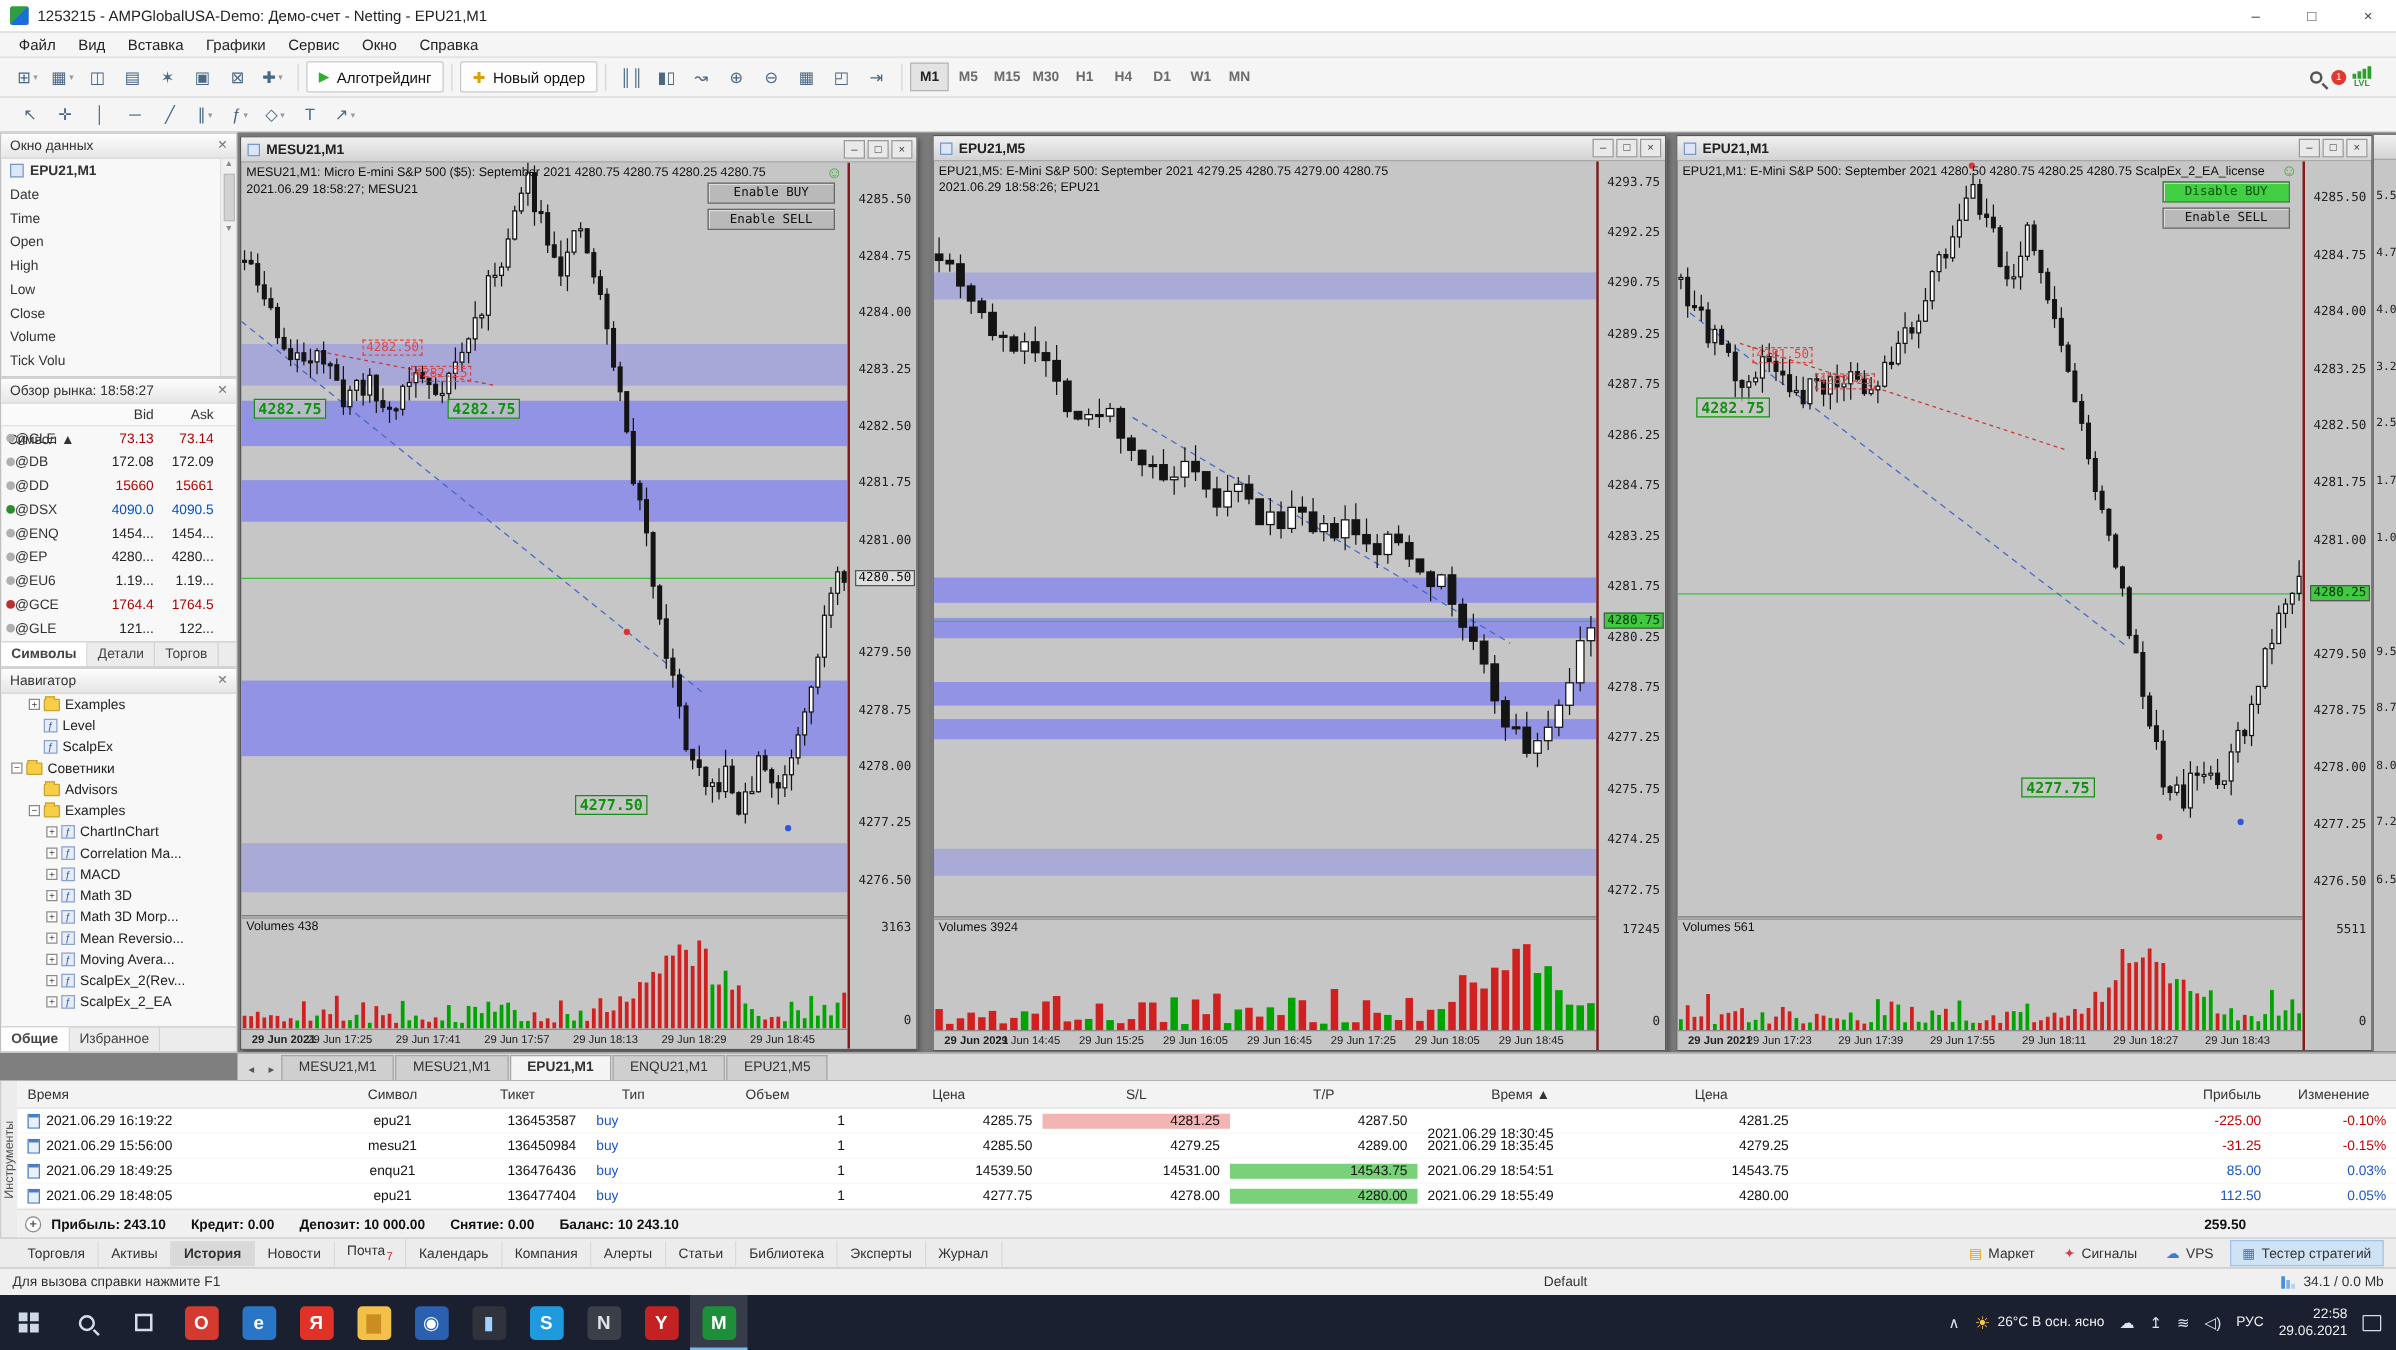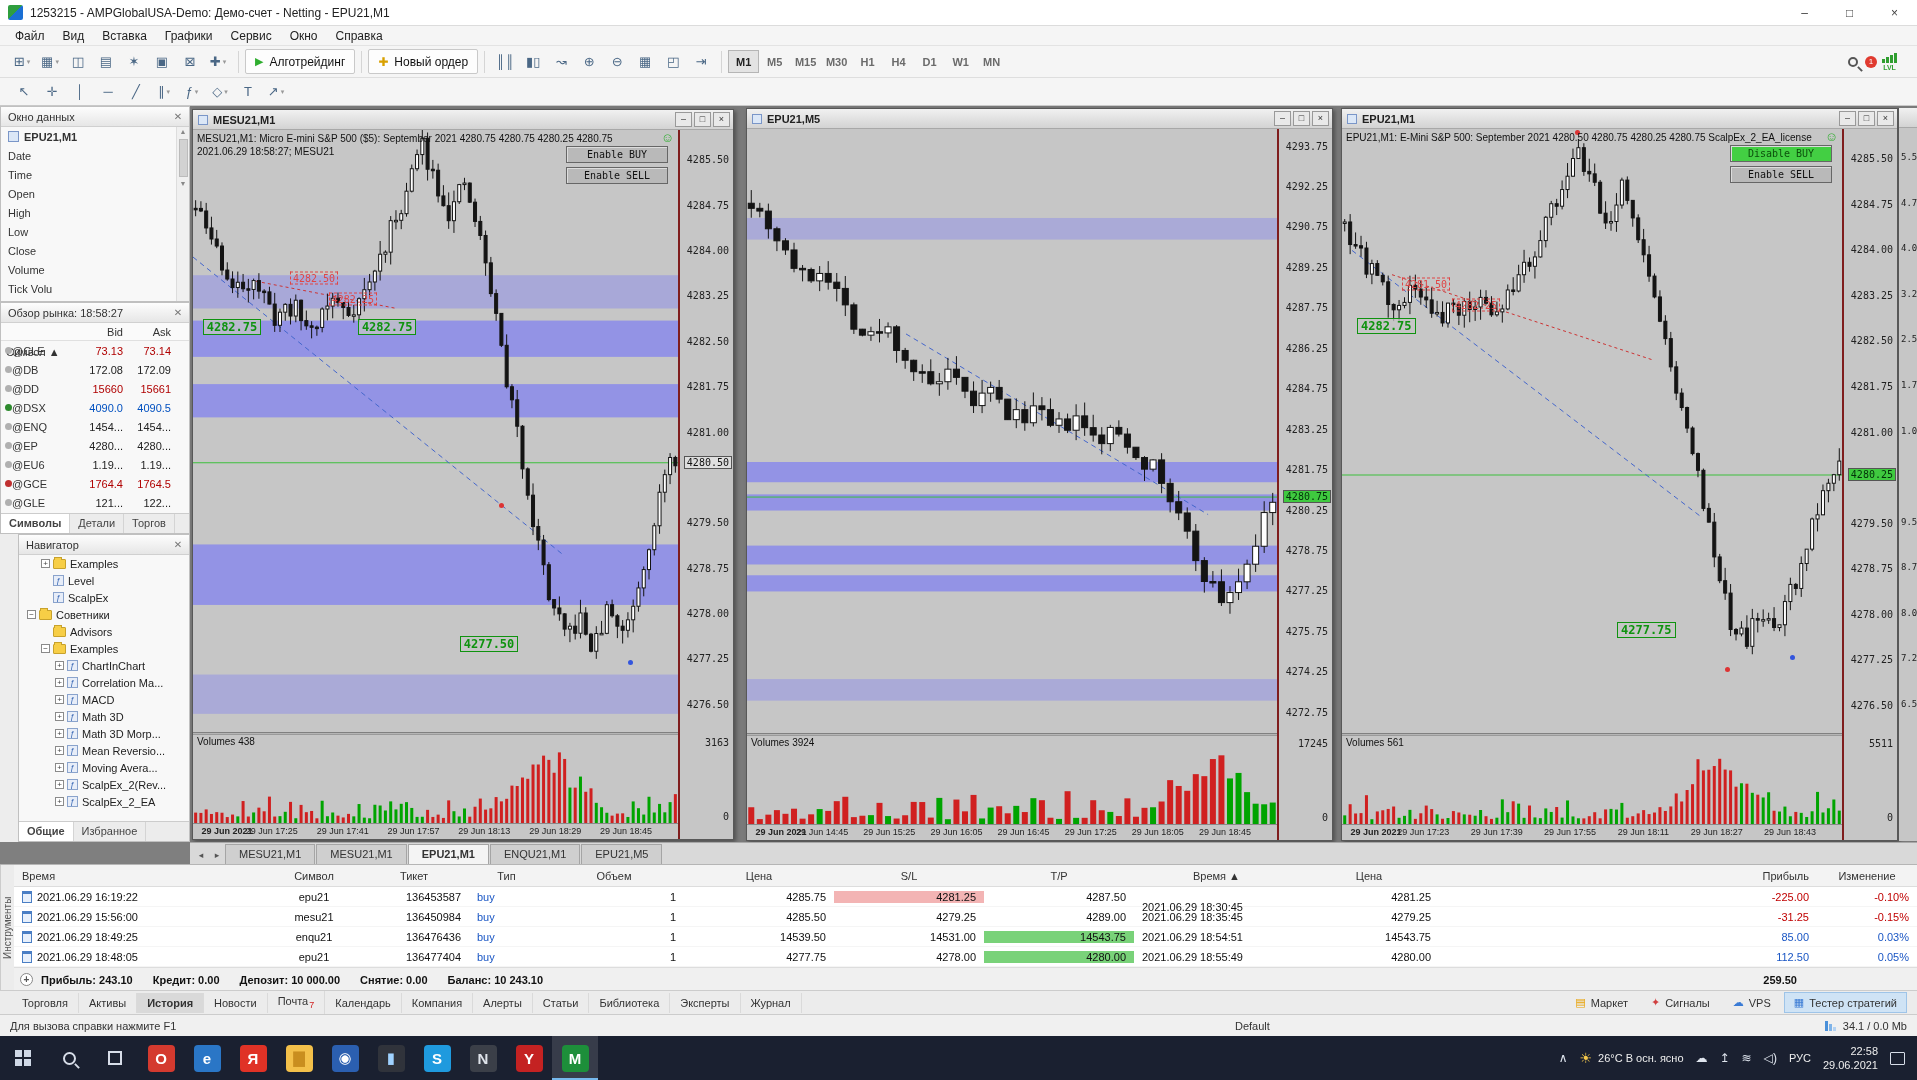--- a/index.html
+++ b/index.html
@@ -440,21 +440,21 @@
             <span class="mw-c2" style="color: rgb(34, 34, 34);">122...</span>
           </div>
         </div>
       <div class="panel-tabs" id="mw-tabs">
           <span class="panel-tab active">Символы</span>
           <span class="panel-tab">Детали</span>
           <span class="panel-tab">Торгов</span>
         </div>
     </div>
 
-    <div class="panel" id="panel-navigator" style="flex:1;margin-left:18px;">
+    <div class="panel" id="panel-navigator" style="flex:1;">
       <div class="panel-header">
         <span>Навигатор</span>
         <span class="panel-close">✕</span>
       </div>
       <div id="nav-items">
           <div class="nav-row" style="padding-left: 22px;">
             <span class="exp-box">+</span>
             <span class="ico-folder"></span>
             <span>Examples</span>
           </div>
@@ -1008,21 +1008,24 @@
               <line x1="491.53225806451616" y1="439.66076671031516" x2="491.53225806451616" y2="470.98290838283026" stroke="#141414" stroke-width="1"></line>
               <rect x="488.53225806451616" y="452.80000891534416" width="6" height="10.7504447460243" fill="#ffffff" stroke="#141414" stroke-width="1"></rect>
               <line x1="500.0806451612903" y1="430.62994359908384" x2="500.0806451612903" y2="460.04046752061475" stroke="#141414" stroke-width="1"></line>
               <rect x="497.0806451612903" y="435.19445210663184" width="6" height="17.605556808712322" fill="#ffffff" stroke="#141414" stroke-width="1"></rect>
               <line x1="508.6290322580645" y1="405.3455077898243" x2="508.6290322580645" y2="442.90972592326943" stroke="#141414" stroke-width="1"></line>
               <rect x="505.6290322580645" y="417.26629051185415" width="6" height="17.92816159477769" fill="#ffffff" stroke="#141414" stroke-width="1"></rect>
               <line x1="517.1774193548387" y1="372.223007469972" x2="517.1774193548387" y2="423.9485264380444" stroke="#141414" stroke-width="1"></line>
               <rect x="514.1774193548387" y="383.561554676244" width="6" height="33.704735835610165" fill="#ffffff" stroke="#141414" stroke-width="1"></rect>
               <line x1="525.7258064516129" y1="363.8938092575687" x2="525.7258064516129" y2="396.114316181519" stroke="#141414" stroke-width="1"></line>
               <rect x="522.7258064516129" y="373.29991827631494" width="6" height="10.261636399929046" fill="#ffffff" stroke="#141414" stroke-width="1"></rect>
-            </svg></div>
+            </svg><div class="info-overlay">
+              <div>EPU21,M5: E-Mini S&amp;P 500: September 2021  4279.25 4280.75 4279.00 4280.75</div>
+              <div>2021.06.29 18:58:26; EPU21</div>
+            </div></div>
           <div class="pane-sep" style="top: 604px; width: 530px;"></div>
           <div class="vol-pane" style="left: 0px; top: 607px; width: 530px; height: 88px;"><svg width="530" height="88">
               <rect x="1.274193548387097" y="71.24788388126515" width="6" height="16.752116118734843" fill="#d02020"></rect>
               <rect x="9.822580645161292" y="83.10297665124774" width="6" height="4.897023348752251" fill="#d02020"></rect>
               <rect x="18.370967741935484" y="78.65066415627739" width="6" height="9.349335843722614" fill="#d02020"></rect>
               <rect x="26.91935483870968" y="74.1192511817597" width="6" height="13.880748818240313" fill="#d02020"></rect>
               <rect x="35.46774193548387" y="77.8099323056965" width="6" height="10.190067694303494" fill="#d02020"></rect>
               <rect x="44.016129032258064" y="72.70522625319316" width="6" height="15.294773746806841" fill="#d02020"></rect>
               <rect x="52.56451612903226" y="82.66378461277674" width="6" height="5.336215387223266" fill="#d02020"></rect>
               <rect x="61.11290322580646" y="78.32278007502329" width="6" height="9.677219924976715" fill="#d02020"></rect>

